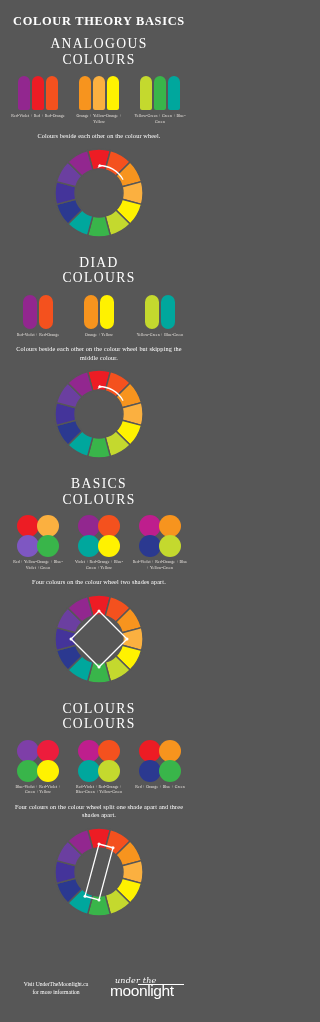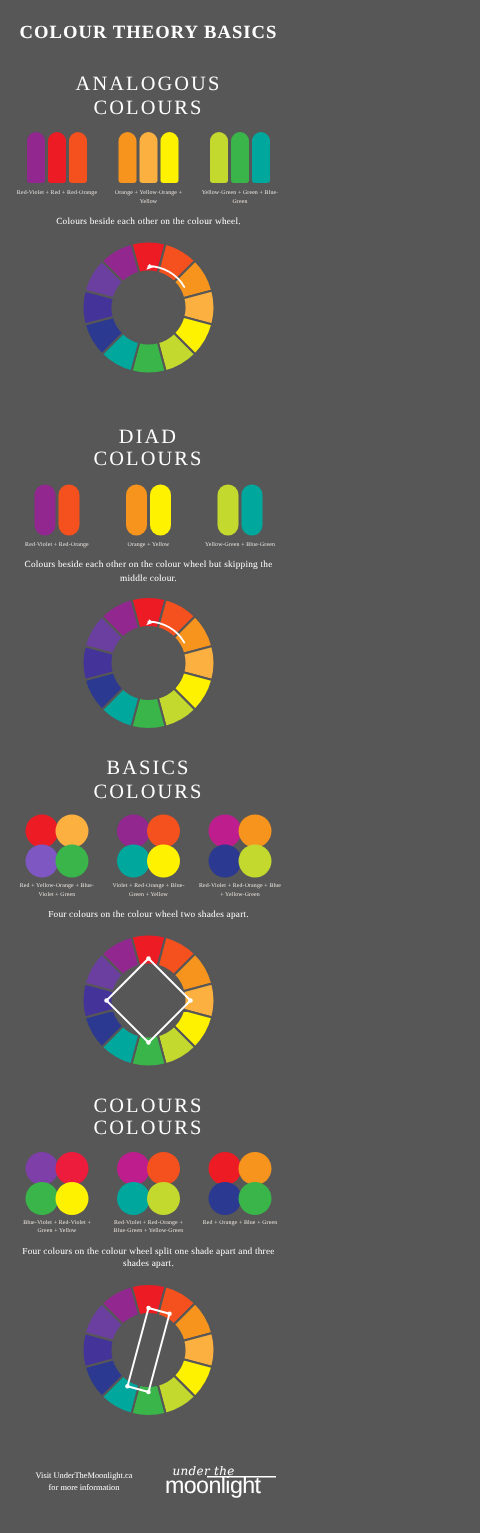--- a/index.html
+++ b/index.html
@@ -144,21 +144,21 @@
 </head>
 <body>
 
 <div class="page">
 
   <div class="masthead">
     <div class="t1">COLOUR THEORY BASICS</div>
   </div>
 
   <div id="sections-host">
-      <div class="section" style="margin-top: 20px;">
+      <div class="section" style="margin-top: 8px;">
         <div class="sec-title"><span>ANALOGOUS</span><span class="l2">COLOURS</span></div>
         <div class="groups">
           <div class="group">
             <div class="bars">
               <div class="bar" style="background: rgb(146, 39, 143);"></div>
               <div class="bar" style="background: rgb(237, 28, 36);"></div>
               <div class="bar" style="background: rgb(244, 81, 30);"></div>
             </div>
             <div class="caption">Red-Violet + Red + Red-Orange</div>
           </div>
@@ -192,21 +192,21 @@
             <path d="M34.611962015489084 88.500736356719 A44 44 0 0 1 14.887301627791913 77.11269837220809 L29.02943725152286 62.97056274847714 A24 24 0 0 0 39.7883429175395 69.18221983093764 Z" fill="#00a79d" stroke="#575757" stroke-width="1.4"></path>
             <path d="M14.887301627791913 77.11269837220809 A44 44 0 0 1 3.4992636432809974 57.38803798451092 L22.817780169062363 52.211657082460505 A24 24 0 0 0 29.02943725152286 62.97056274847714 Z" fill="#2b3990" stroke="#575757" stroke-width="1.4"></path>
             <path d="M3.4992636432809974 57.38803798451092 A44 44 0 0 1 3.4992636432809903 34.611962015489105 L22.81778016906236 39.78834291753951 A24 24 0 0 0 22.817780169062363 52.211657082460505 Z" fill="#44349a" stroke="#575757" stroke-width="1.4"></path>
             <path d="M3.4992636432809903 34.611962015489105 A44 44 0 0 1 14.887301627791903 14.887301627791913 L29.029437251522857 29.02943725152286 A24 24 0 0 0 22.81778016906236 39.78834291753951 Z" fill="#6b3fa0" stroke="#575757" stroke-width="1.4"></path>
             <path d="M14.887301627791903 14.887301627791913 A44 44 0 0 1 34.61196201548909 3.4992636432809974 L39.7883429175395 22.81778016906236 A24 24 0 0 0 29.029437251522857 29.02943725152286 Z" fill="#92278f" stroke="#575757" stroke-width="1.4"></path>
             <path d="M46 18.5 A27.5 27.5 0 0 1 69.81569860407207 32.25" fill="none" stroke="#ffffff" stroke-width="1.3" stroke-linecap="round"></path>
             <path d="M44.5 20.9 L46.6 16.9 L49.2 19.1 Z" fill="#ffffff"></path>
           </svg>
         </div>
       </div>
-      <div class="section" style="margin-top: 32px;">
+      <div class="section" style="margin-top: 16px;">
         <div class="sec-title"><span>DIAD</span><span class="l2">COLOURS</span></div>
         <div class="groups">
           <div class="group">
             <div class="bars diad">
               <div class="bar" style="background: rgb(146, 39, 143);"></div>
               <div class="bar" style="background: rgb(244, 81, 30);"></div>
             </div>
             <div class="caption">Red-Violet + Red-Orange</div>
           </div>
           <div class="group">

